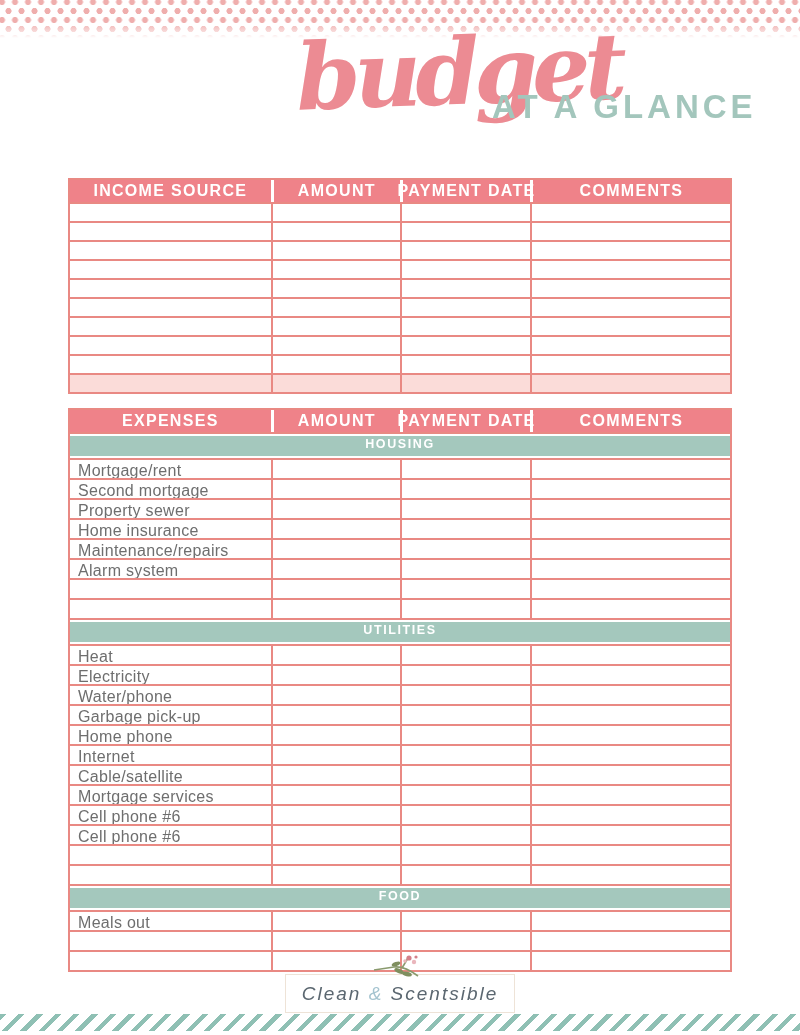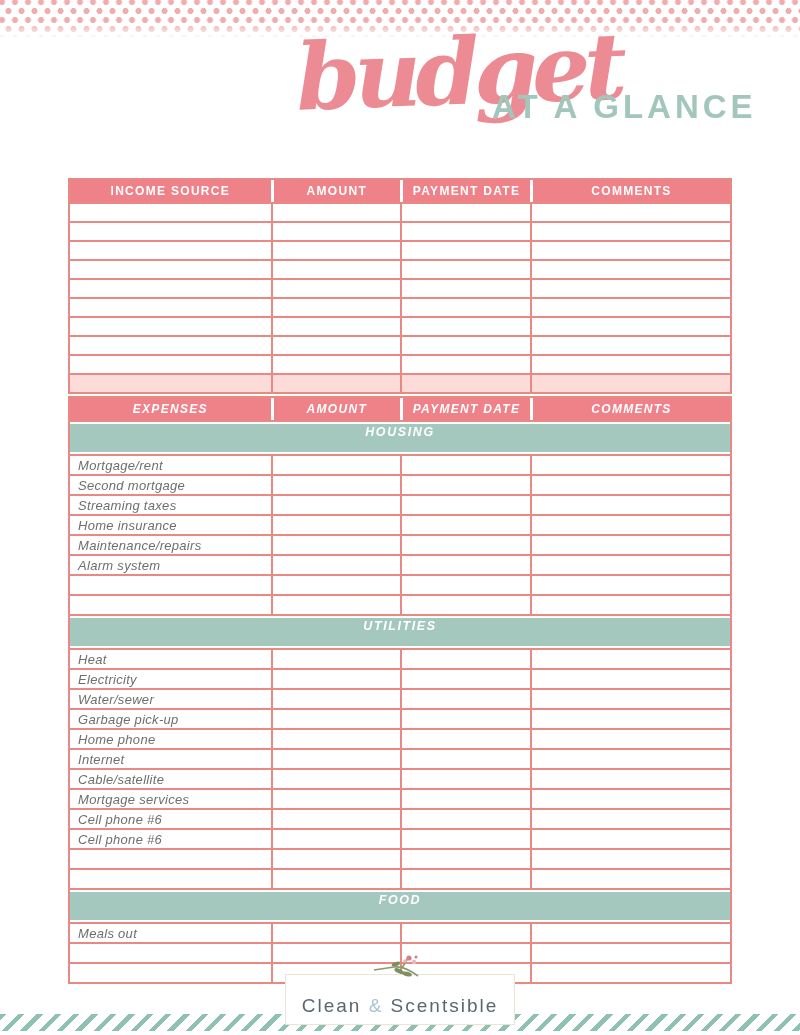--- a/index.html
+++ b/index.html
@@ -34,58 +34,58 @@
   .caption{
     position:absolute;left:492px;top:88px;
     font-size:33px;font-weight:bold;letter-spacing:4px;color:var(--teal-caption);
   }
   
   .table{
     position:absolute;left:68px;width:664px;box-sizing:border-box;
     border:2px solid var(--coral-border);background:#fff;
   }
   .income{top:178px;}
-  .expense{top:396px;font-style:italic;}
+  .expense{top:408px;}
   .t-head{
     display:grid;grid-template-columns:30.4% 19.6% 19.7% 30.3%;
     background:var(--coral);height:22px;
   }
   .t-hcell{
     display:flex;align-items:center;justify-content:center;
-    color:#fff;font-size:12px;font-weight:bold;letter-spacing:1.3px;
+    color:#fff;font-size:16px;font-weight:bold;letter-spacing:1.3px;
     border-left:3px solid #fff;box-sizing:border-box;white-space:nowrap;
   }
   .t-hcell:first-child{border-left:none;}
   .t-row{
     display:grid;grid-template-columns:30.4% 19.6% 19.7% 30.3%;
     border-top:2px solid var(--coral-border);height:20px;box-sizing:border-box;background:#fff;
   }
   .income .t-row{height:19px;}
   .t-cell{border-left:2px solid var(--coral-border);box-sizing:border-box;overflow:hidden;}
   .t-cell:first-child{border-left:none;}
   .t-cell.label{
-    font-size:13px;color:var(--label-gray);padding:2px 0 0 8px;
+    font-size:16px;color:var(--label-gray);padding:2px 0 0 8px;
     letter-spacing:.3px;white-space:nowrap;
   }
   .t-row.totals{background:var(--coral-light);}
   .t-row.totals .t-cell.label{
     color:var(--coral);font-weight:bold;letter-spacing:1px;padding-top:18px;font-size:12px;margin-left:44px;
   }
   .band{border-top:2px solid var(--coral-border);background:#fff;}
   .band-inner{
-    margin:2px 0;height:28px;line-height:16px;background:var(--teal);
+    margin:2px 0;height:20px;line-height:16px;background:var(--teal);
     color:#fff;text-align:center;font-weight:bold;font-size:12.5px;letter-spacing:1.6px;
   }
   
   .brand{position:absolute;top:952px;left:0;width:800px;text-align:center;}
   .flower{position:relative;z-index:2;margin-bottom:-14px;}
   .brand-text{
     display:inline-block;position:relative;z-index:1;
-    border:1px solid #eee3d7;padding:20px 16px 7px;background:#fff;
-    font-size:19px;letter-spacing:2px;color:var(--brand-gray);
+    border:1px solid #eee3d7;padding:8px 16px 7px;background:#fff;
+    font-size:19px;letter-spacing:2px;color:var(--brand-gray);font-style:italic;
   }
   .brand-text .amp{color:var(--brand-amp);}
   
   .stripes{
     position:absolute;left:0;right:0;bottom:4px;height:17px;
     background:repeating-linear-gradient(135deg, var(--stripe-teal) 0 4.5px, rgba(255,255,255,0) 4.5px 13px);
   }
 </style>
 </head>
 <body>
@@ -184,21 +184,21 @@
         <div class="t-cell"></div>
         <div class="t-cell"></div>
       </div>
       <div class="t-row">
         <div class="t-cell label">Second mortgage</div>
         <div class="t-cell"></div>
         <div class="t-cell"></div>
         <div class="t-cell"></div>
       </div>
       <div class="t-row">
-        <div class="t-cell label">Streaming taxes</div>
+        <div class="t-cell label">Property sewer</div>
         <div class="t-cell"></div>
         <div class="t-cell"></div>
         <div class="t-cell"></div>
       </div>
       <div class="t-row">
         <div class="t-cell label">Home insurance</div>
         <div class="t-cell"></div>
         <div class="t-cell"></div>
         <div class="t-cell"></div>
       </div>
@@ -235,21 +235,21 @@
         <div class="t-cell"></div>
         <div class="t-cell"></div>
       </div>
       <div class="t-row">
         <div class="t-cell label">Electricity</div>
         <div class="t-cell"></div>
         <div class="t-cell"></div>
         <div class="t-cell"></div>
       </div>
       <div class="t-row">
-        <div class="t-cell label">Water/sewer</div>
+        <div class="t-cell label">Water/phone</div>
         <div class="t-cell"></div>
         <div class="t-cell"></div>
         <div class="t-cell"></div>
       </div>
       <div class="t-row">
         <div class="t-cell label">Garbage pick-up</div>
         <div class="t-cell"></div>
         <div class="t-cell"></div>
         <div class="t-cell"></div>
       </div>

